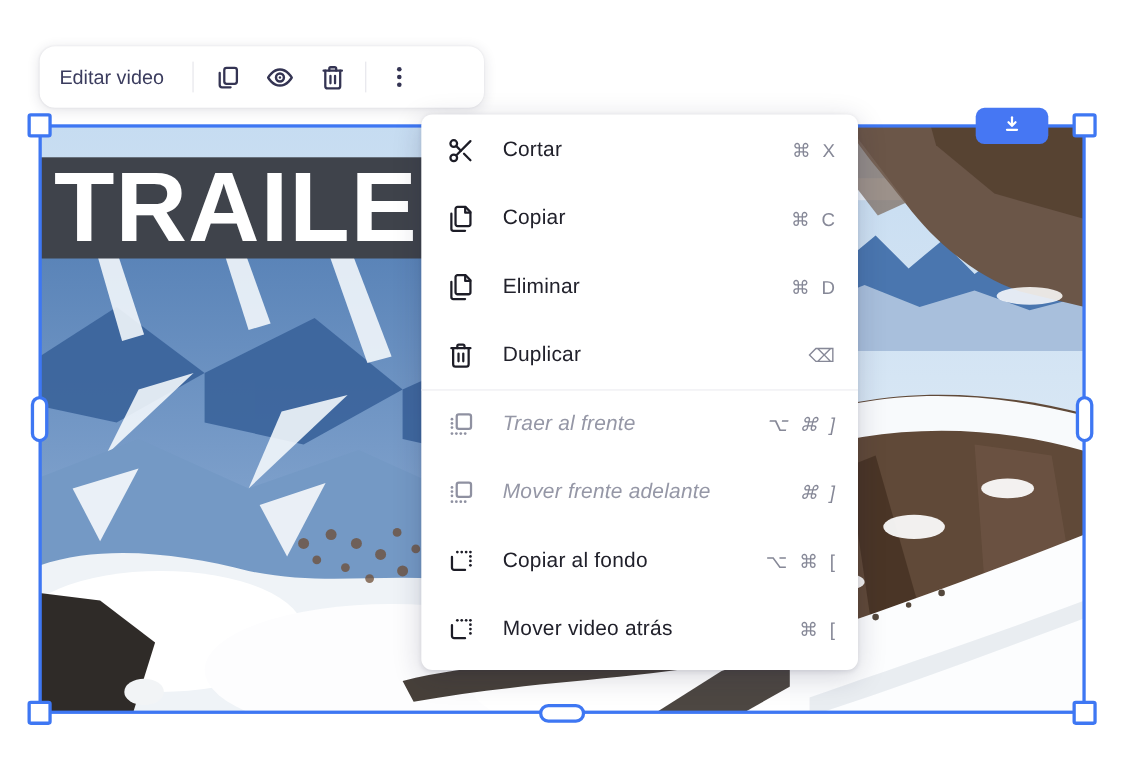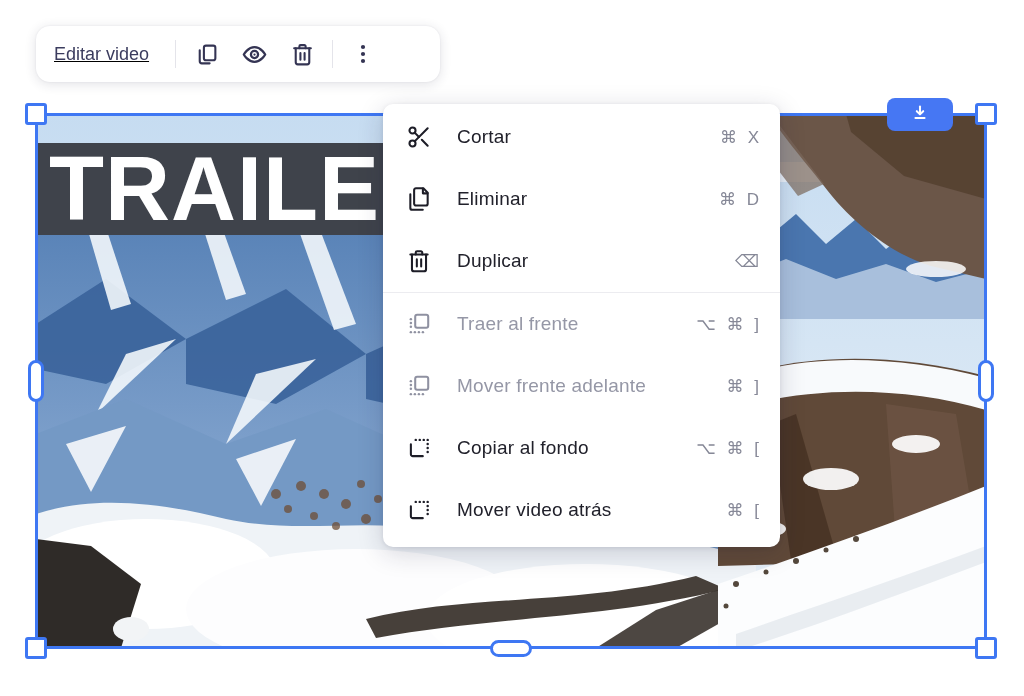--- a/index.html
+++ b/index.html
@@ -24,40 +24,40 @@
   .h-tl{left:25px;top:103px;} .h-tr{left:975px;top:103px;}
   .h-bl{left:25px;top:637px;} .h-br{left:975px;top:637px;}
   .h-ml{left:28px;top:360px;} .h-mr{left:978px;top:360px;}
   .h-bc{left:490px;top:640px;}
 
   .download-btn{position:absolute;left:887px;top:98px;width:66px;height:33px;border-radius:8px;
                 background:#4677f3;display:flex;align-items:center;justify-content:center;z-index:4;
                 border:none;cursor:pointer;}
 
   
-  .toolbar{position:absolute;left:36px;top:26px;width:404px;height:56px;background:#ffffff;border-radius:14px;
+  .toolbar{position:absolute;left:36px;top:42px;width:404px;height:56px;background:#ffffff;border-radius:14px;
            box-shadow:0 2px 12px rgba(40,40,70,.14),0 0 2px rgba(40,40,70,.08);
-           display:flex;align-items:center;padding:0 10px 0 14px;box-sizing:border-box;z-index:6;text-decoration:underline;}
+           display:flex;align-items:center;padding:0 10px 0 14px;box-sizing:border-box;z-index:6;}
   .tb-label{font-size:18px;color:#3b3c5e;padding:0 20px 0 4px;background:none;border:none;cursor:pointer;
             font-family:"Liberation Sans",sans-serif;white-space:nowrap;}
   .tb-sep{width:1px;height:28px;background:#e4e4ea;margin:0 6px;}
   .tb-btn{width:44px;height:44px;display:flex;align-items:center;justify-content:center;background:none;border:none;
           cursor:pointer;color:#343453;margin:0 2px;}
   .tb-btn svg{display:block;}
 
   
   .menu{position:absolute;left:383px;top:104px;width:397px;background:#ffffff;border-radius:10px;
         box-shadow:0 6px 26px rgba(30,30,60,.18),0 1px 4px rgba(30,30,60,.10);
         padding:2px 0 6px 0;z-index:7;box-sizing:border-box;}
   .menu-item{display:flex;align-items:center;height:62px;padding:0 18px 0 22px;cursor:pointer;}
   .mi-icon{width:27px;height:27px;margin-right:25px;display:flex;align-items:center;justify-content:center;
            color:#1d1d27;flex:none;}
   .mi-label{flex:1;font-size:19px;color:#21212b;letter-spacing:.2px;white-space:nowrap;overflow:hidden;}
   .mi-shortcut{font-size:17px;color:#868897;letter-spacing:3px;white-space:nowrap;flex:none;}
-  .menu-item.disabled{cursor:default;}
+  .menu-item.disabled{cursor:default;font-style:italic;}
   .menu-item.disabled .mi-icon{color:#8f91a1;}
   .menu-item.disabled .mi-label{color:#9597a6;}
   .menu-divider{height:1px;background:#ececf0;margin:0;}
 </style>
 </head>
 <body>
 
 <div id="screen">
 
   <div class="canvas">
@@ -242,20 +242,31 @@
         <span class="mi-shortcut">⌘ X</span>
       </div>
       <div class="menu-item">
         <span class="mi-icon">
           <svg width="26" height="26" viewBox="0 0 24 24" fill="none" stroke="currentColor" stroke-width="1.9" stroke-linecap="round" stroke-linejoin="round">
             <path d="M16 2H9.2A1.7 1.7 0 0 0 7.5 3.7v12.6A1.7 1.7 0 0 0 9.2 18h9.1a1.7 1.7 0 0 0 1.7-1.7V6.3L16 2z"></path>
             <path d="M15.6 2.4v4.4h4.3"></path>
             <path d="M4 7.6v12.7A1.7 1.7 0 0 0 5.7 22h9.8"></path>
           </svg>
         </span>
+        <span class="mi-label">Copiar</span>
+        <span class="mi-shortcut">⌘ C</span>
+      </div>
+      <div class="menu-item">
+        <span class="mi-icon">
+          <svg width="26" height="26" viewBox="0 0 24 24" fill="none" stroke="currentColor" stroke-width="1.9" stroke-linecap="round" stroke-linejoin="round">
+            <path d="M16 2H9.2A1.7 1.7 0 0 0 7.5 3.7v12.6A1.7 1.7 0 0 0 9.2 18h9.1a1.7 1.7 0 0 0 1.7-1.7V6.3L16 2z"></path>
+            <path d="M15.6 2.4v4.4h4.3"></path>
+            <path d="M4 7.6v12.7A1.7 1.7 0 0 0 5.7 22h9.8"></path>
+          </svg>
+        </span>
         <span class="mi-label">Eliminar</span>
         <span class="mi-shortcut">⌘ D</span>
       </div>
       <div class="menu-item">
         <span class="mi-icon">
           <svg width="26" height="26" viewBox="0 0 24 24" fill="none" stroke="currentColor" stroke-width="1.9" stroke-linecap="round" stroke-linejoin="round">
             <path d="M4 6h16"></path>
             <path d="M18.5 6v13.5a2 2 0 0 1-2 2h-9a2 2 0 0 1-2-2V6"></path>
             <path d="M9 6V4.2A1.2 1.2 0 0 1 10.2 3h3.6A1.2 1.2 0 0 1 15 4.2V6"></path>
             <path d="M10 10.5v6.5M14 10.5v6.5"></path>

